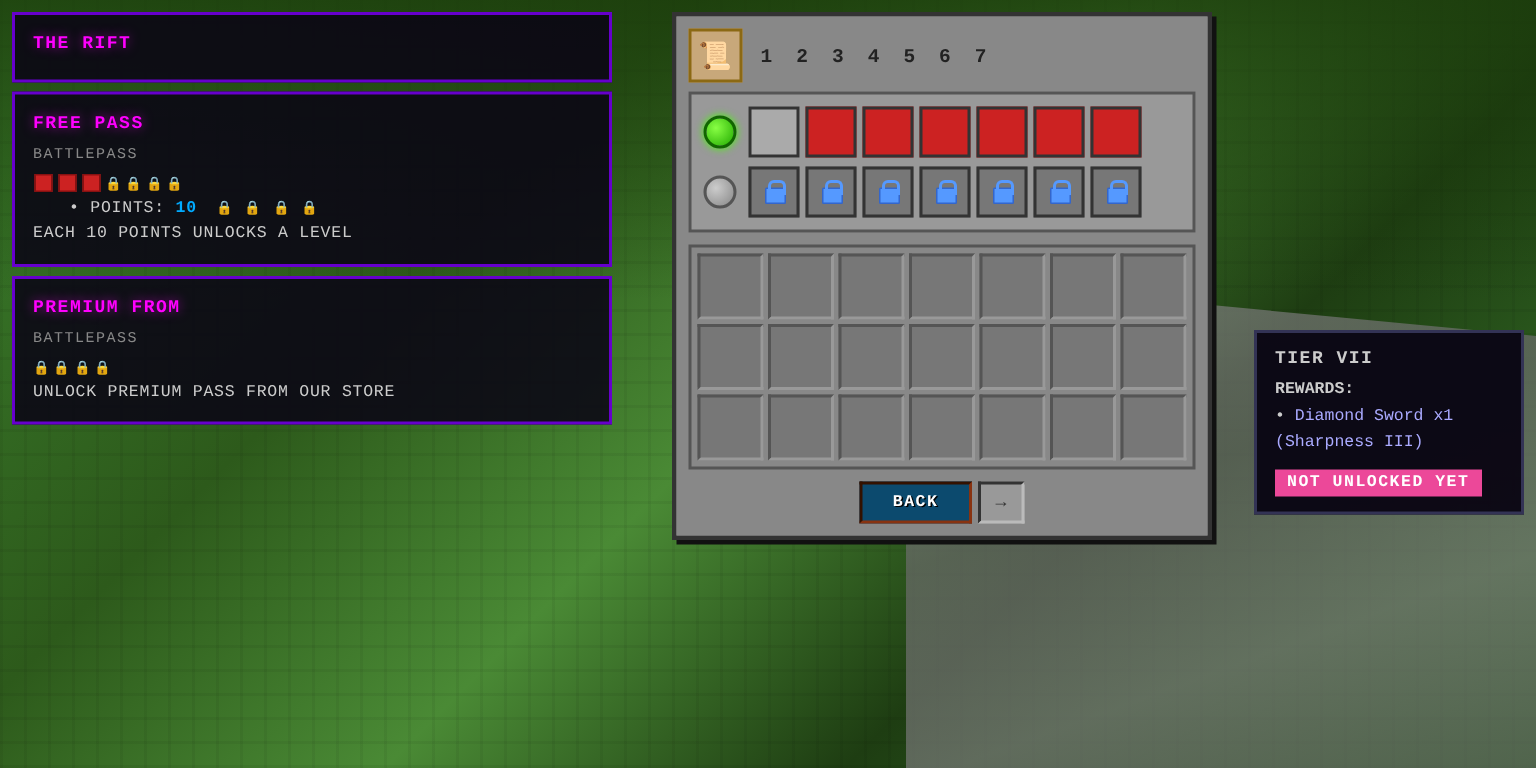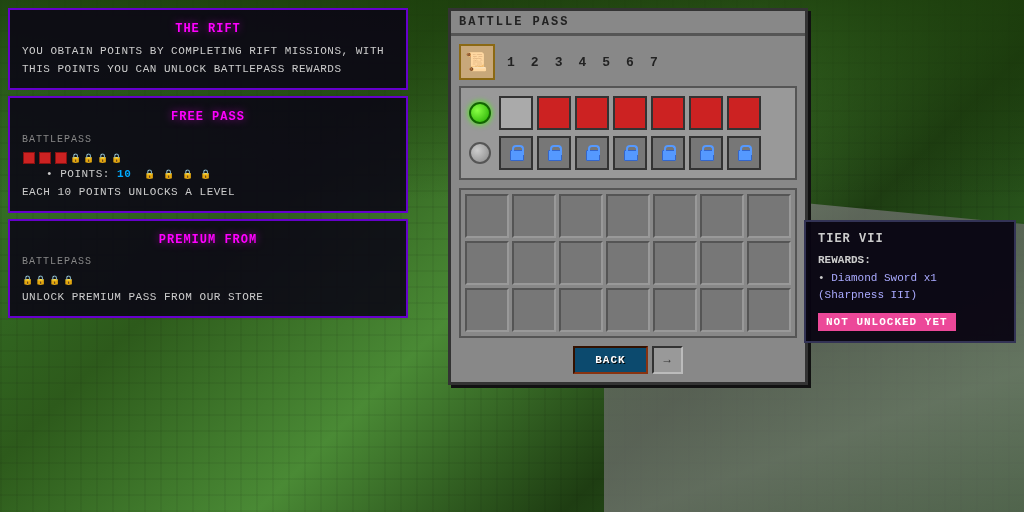--- a/index.html
+++ b/index.html
@@ -78,21 +78,20 @@
       line-height: 1.6;
     }
 
     .panel-title {
       color: #ff00ff;
       font-size: 12px;
       font-weight: bold;
       letter-spacing: 1px;
       margin-bottom: 4px;
       text-shadow: 0 0 8px #ff00ff88;
-      text-align: center;
     }
 
     .panel-subtitle {
       color: #888888;
       font-size: 10px;
       letter-spacing: 1px;
       margin-bottom: 4px;
     }
 
     .click-btn {
@@ -326,21 +325,21 @@
       font-size: 12px;
       padding: 5px 10px;
       cursor: pointer;
     }
 
     
     .tooltip-panel {
       position: absolute;
       right: 8px;
       top: 220px;
-      width: 212px;
+      width: 180px;
       background: rgba(8, 4, 18, 0.95);
       border: 2px solid #333355;
       padding: 10px 12px;
       z-index: 20;
       font-family: 'Courier New', monospace;
     }
 
     .tooltip-tier {
       color: #cccccc;
       font-size: 12px;
@@ -407,21 +406,20 @@
 <body>
 
 <div class="bg"></div>
 <div class="bg-stone"></div>
 <div class="bg-trees"></div>
 
 <div class="left-panels">
 
   <div class="panel">
     <div class="panel-title">THE RIFT</div>
-    <div>YOU OBTAIN POINTS BY COMPLETING RIFT MISSIONS, WITH THIS POINTS YOU CAN UNLOCK BATTLEPASS REWARDS</div>
   </div>
 
   <div class="panel">
     <div class="panel-title">FREE PASS</div>
     <div class="panel-subtitle">BATTLEPASS</div>
     <div class="premium-items">
       <span class="red-square"></span>
       <span class="red-square"></span>
       <span class="red-square"></span>
       <span class="lock-small">🔒</span>
@@ -447,21 +445,20 @@
       <span class="lock-small">🔒</span>
       <span class="lock-small">🔒</span>
       <span class="lock-small">🔒</span>
       <span class="lock-small">🔒</span>
     </div>
     <div>UNLOCK PREMIUM PASS FROM OUR STORE</div>
   </div>
 </div>
 
 <div class="battlepass-window">
-  <div class="bp-title-bar">BATTLLE PASS</div>
   <div class="bp-content">
 
     <div class="bp-header-row">
       <div class="bp-icon">📜</div>
       <div class="bp-numbers">
         <span>1</span>
         <span>2</span>
         <span>3</span>
         <span>4</span>
         <span>5</span>

